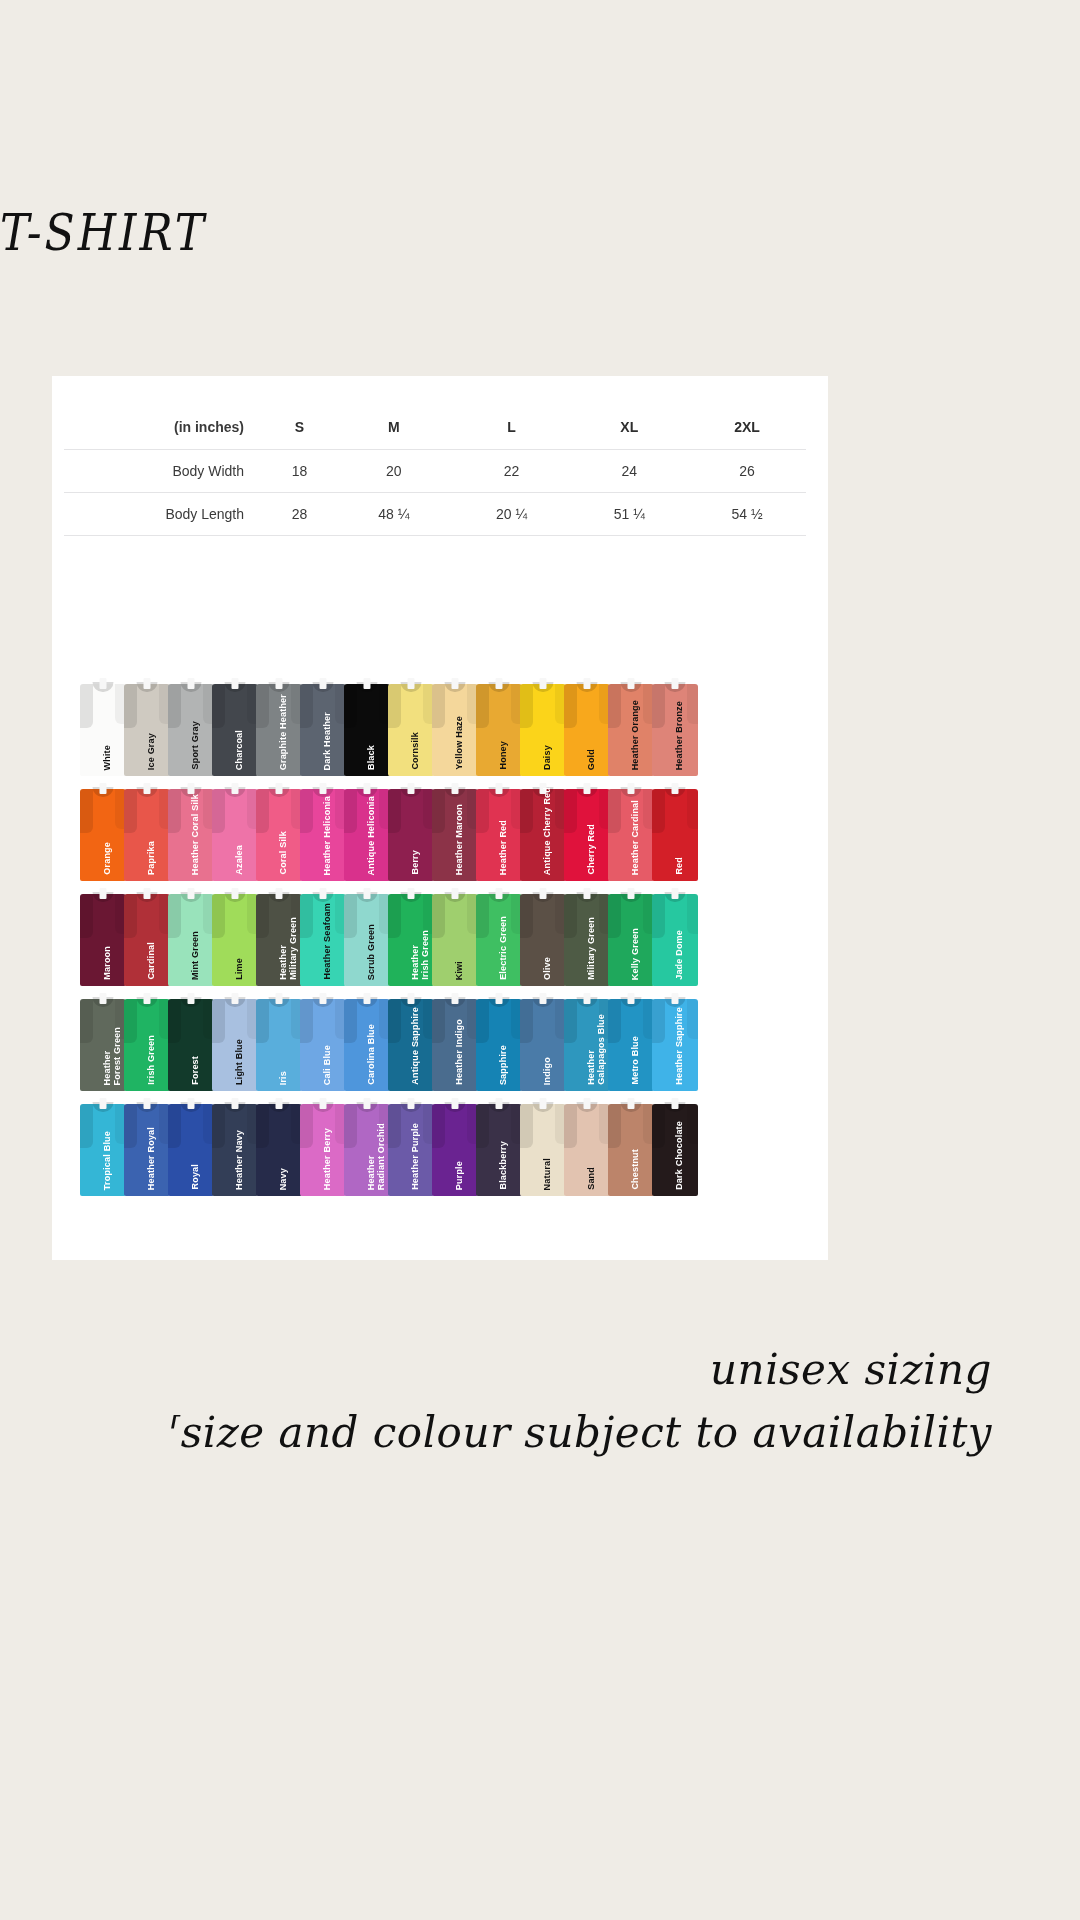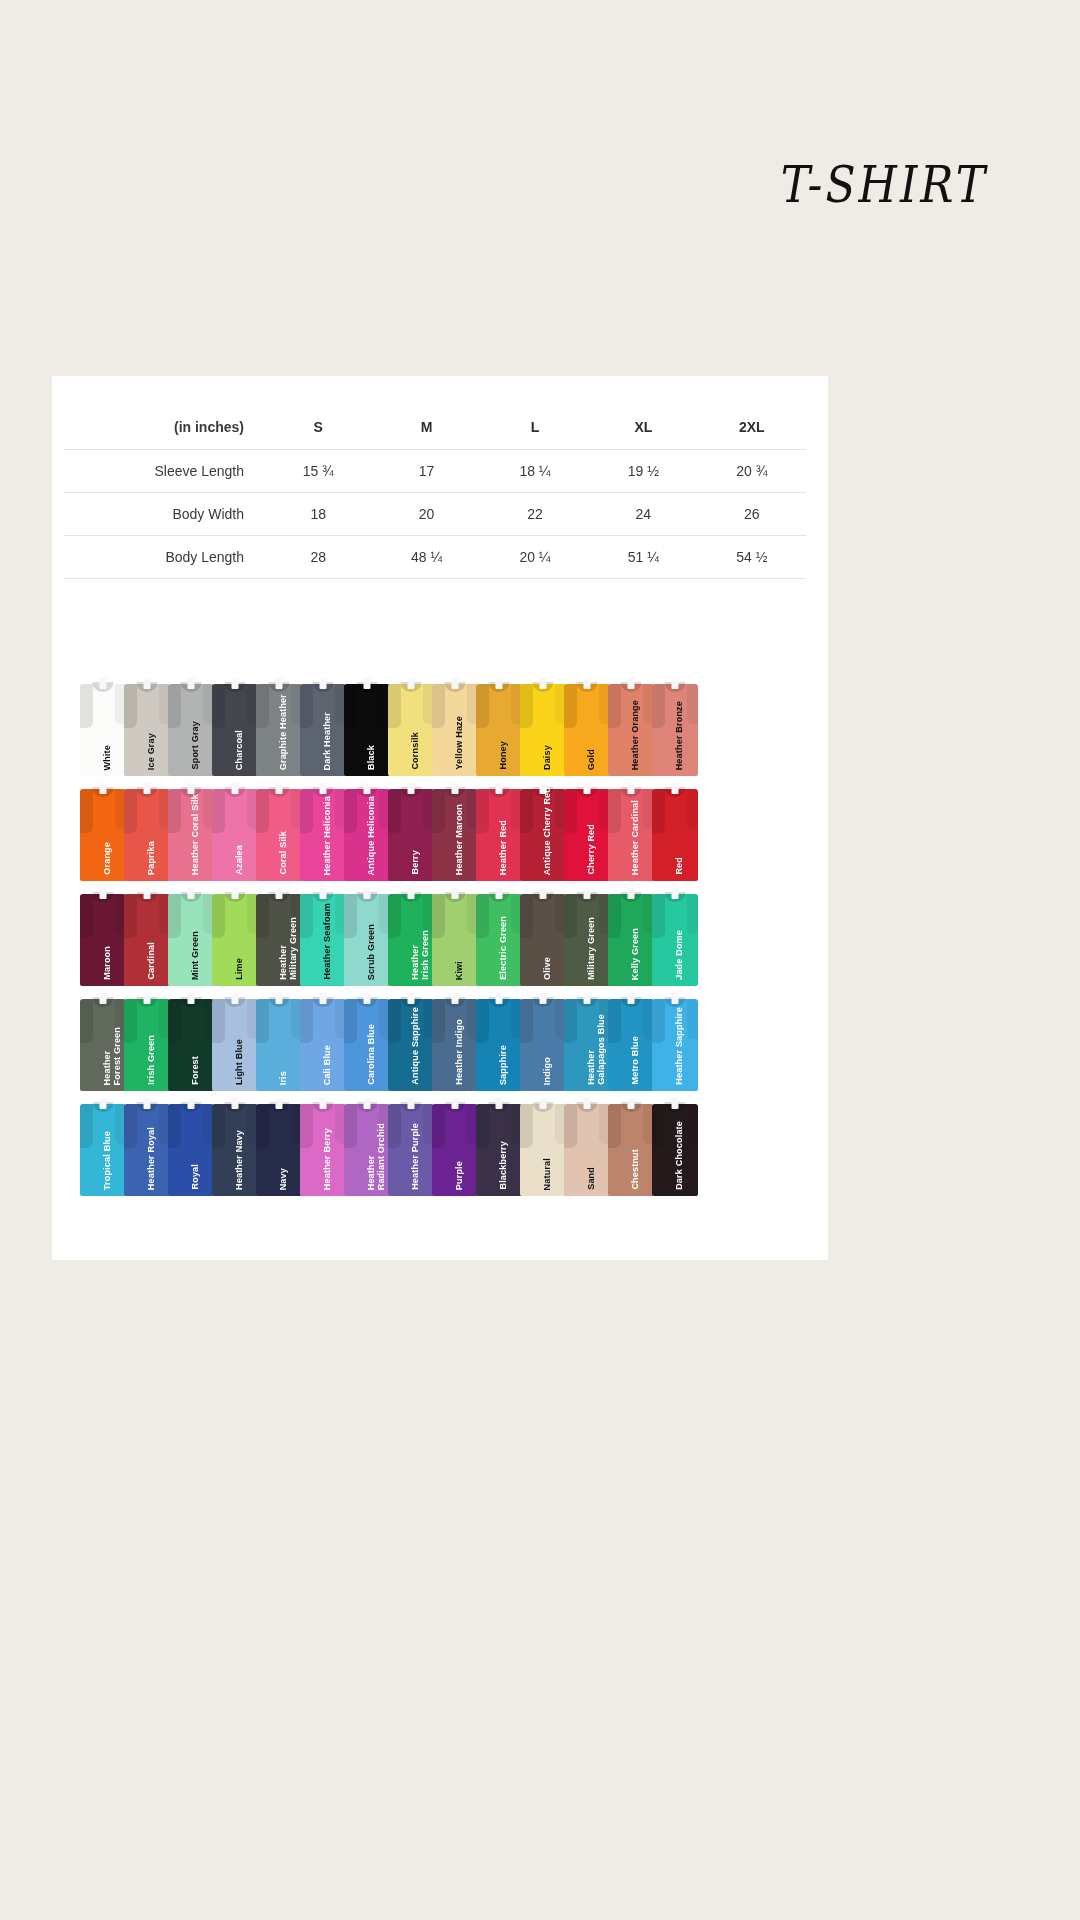--- a/index.html
+++ b/index.html
@@ -22,21 +22,21 @@
     font-size: 82px;
     line-height: 0.95;
     letter-spacing: 1.5px;
     color: #0D0D0D;
     font-weight: 400;
     transform: scaleY(1.45) scaleX(0.97);
     transform-origin: left center;
     white-space: nowrap;
   }
   .sparkle { margin-left: 16px; margin-top: 2px; flex: 0 0 auto; }
-  .subtitle-row { text-align: right; padding-right: 92px; margin-top: 24px; }
+  .subtitle-row { padding-right: 92px; margin-top: 72px; }
   .subtitle {
     font-family: "DejaVu Serif", "Liberation Serif", serif;
     font-style: italic;
     font-size: 44px;
     letter-spacing: 3px;
     color: #111;
     transform: scaleY(1.15);
     display: inline-block;
   }
 
@@ -158,28 +158,20 @@
         <tr>
           <th class="rowlabel">(in inches)</th>
           <th>S</th>
           <th>M</th>
           <th>L</th>
           <th>XL</th>
           <th>2XL</th>
         </tr>
       </thead>
       <tbody>
-        <tr>
-          <td class="rowlabel">Sleeve Length</td>
-          <td>15 ¾</td>
-          <td>17</td>
-          <td>18 ¼</td>
-          <td>19 ½</td>
-          <td>20 ¾</td>
-        </tr>
         <tr>
           <td class="rowlabel">Body Width</td>
           <td>18</td>
           <td>20</td>
           <td>22</td>
           <td>24</td>
           <td>26</td>
         </tr>
         <tr>
           <td class="rowlabel">Body Length</td>
@@ -764,14 +756,20 @@
             <div class="sleeve"></div>
             <div class="sleeve2"></div>
             <div class="collar"></div>
             <div class="tag"></div>
             <div class="label light">Dark Chocolate</div>
           </div>
         </div>
       </div>
   </div>
 
+  <div class="footer">
+    <div class="footer-line1">unisex sizing</div>
+    <div class="footer-line2">
+      <span class="swash">⸢</span><span>size and colour subject to availability</span>
+    </div>
+  </div>
 
 </div>
 
 </body></html>

